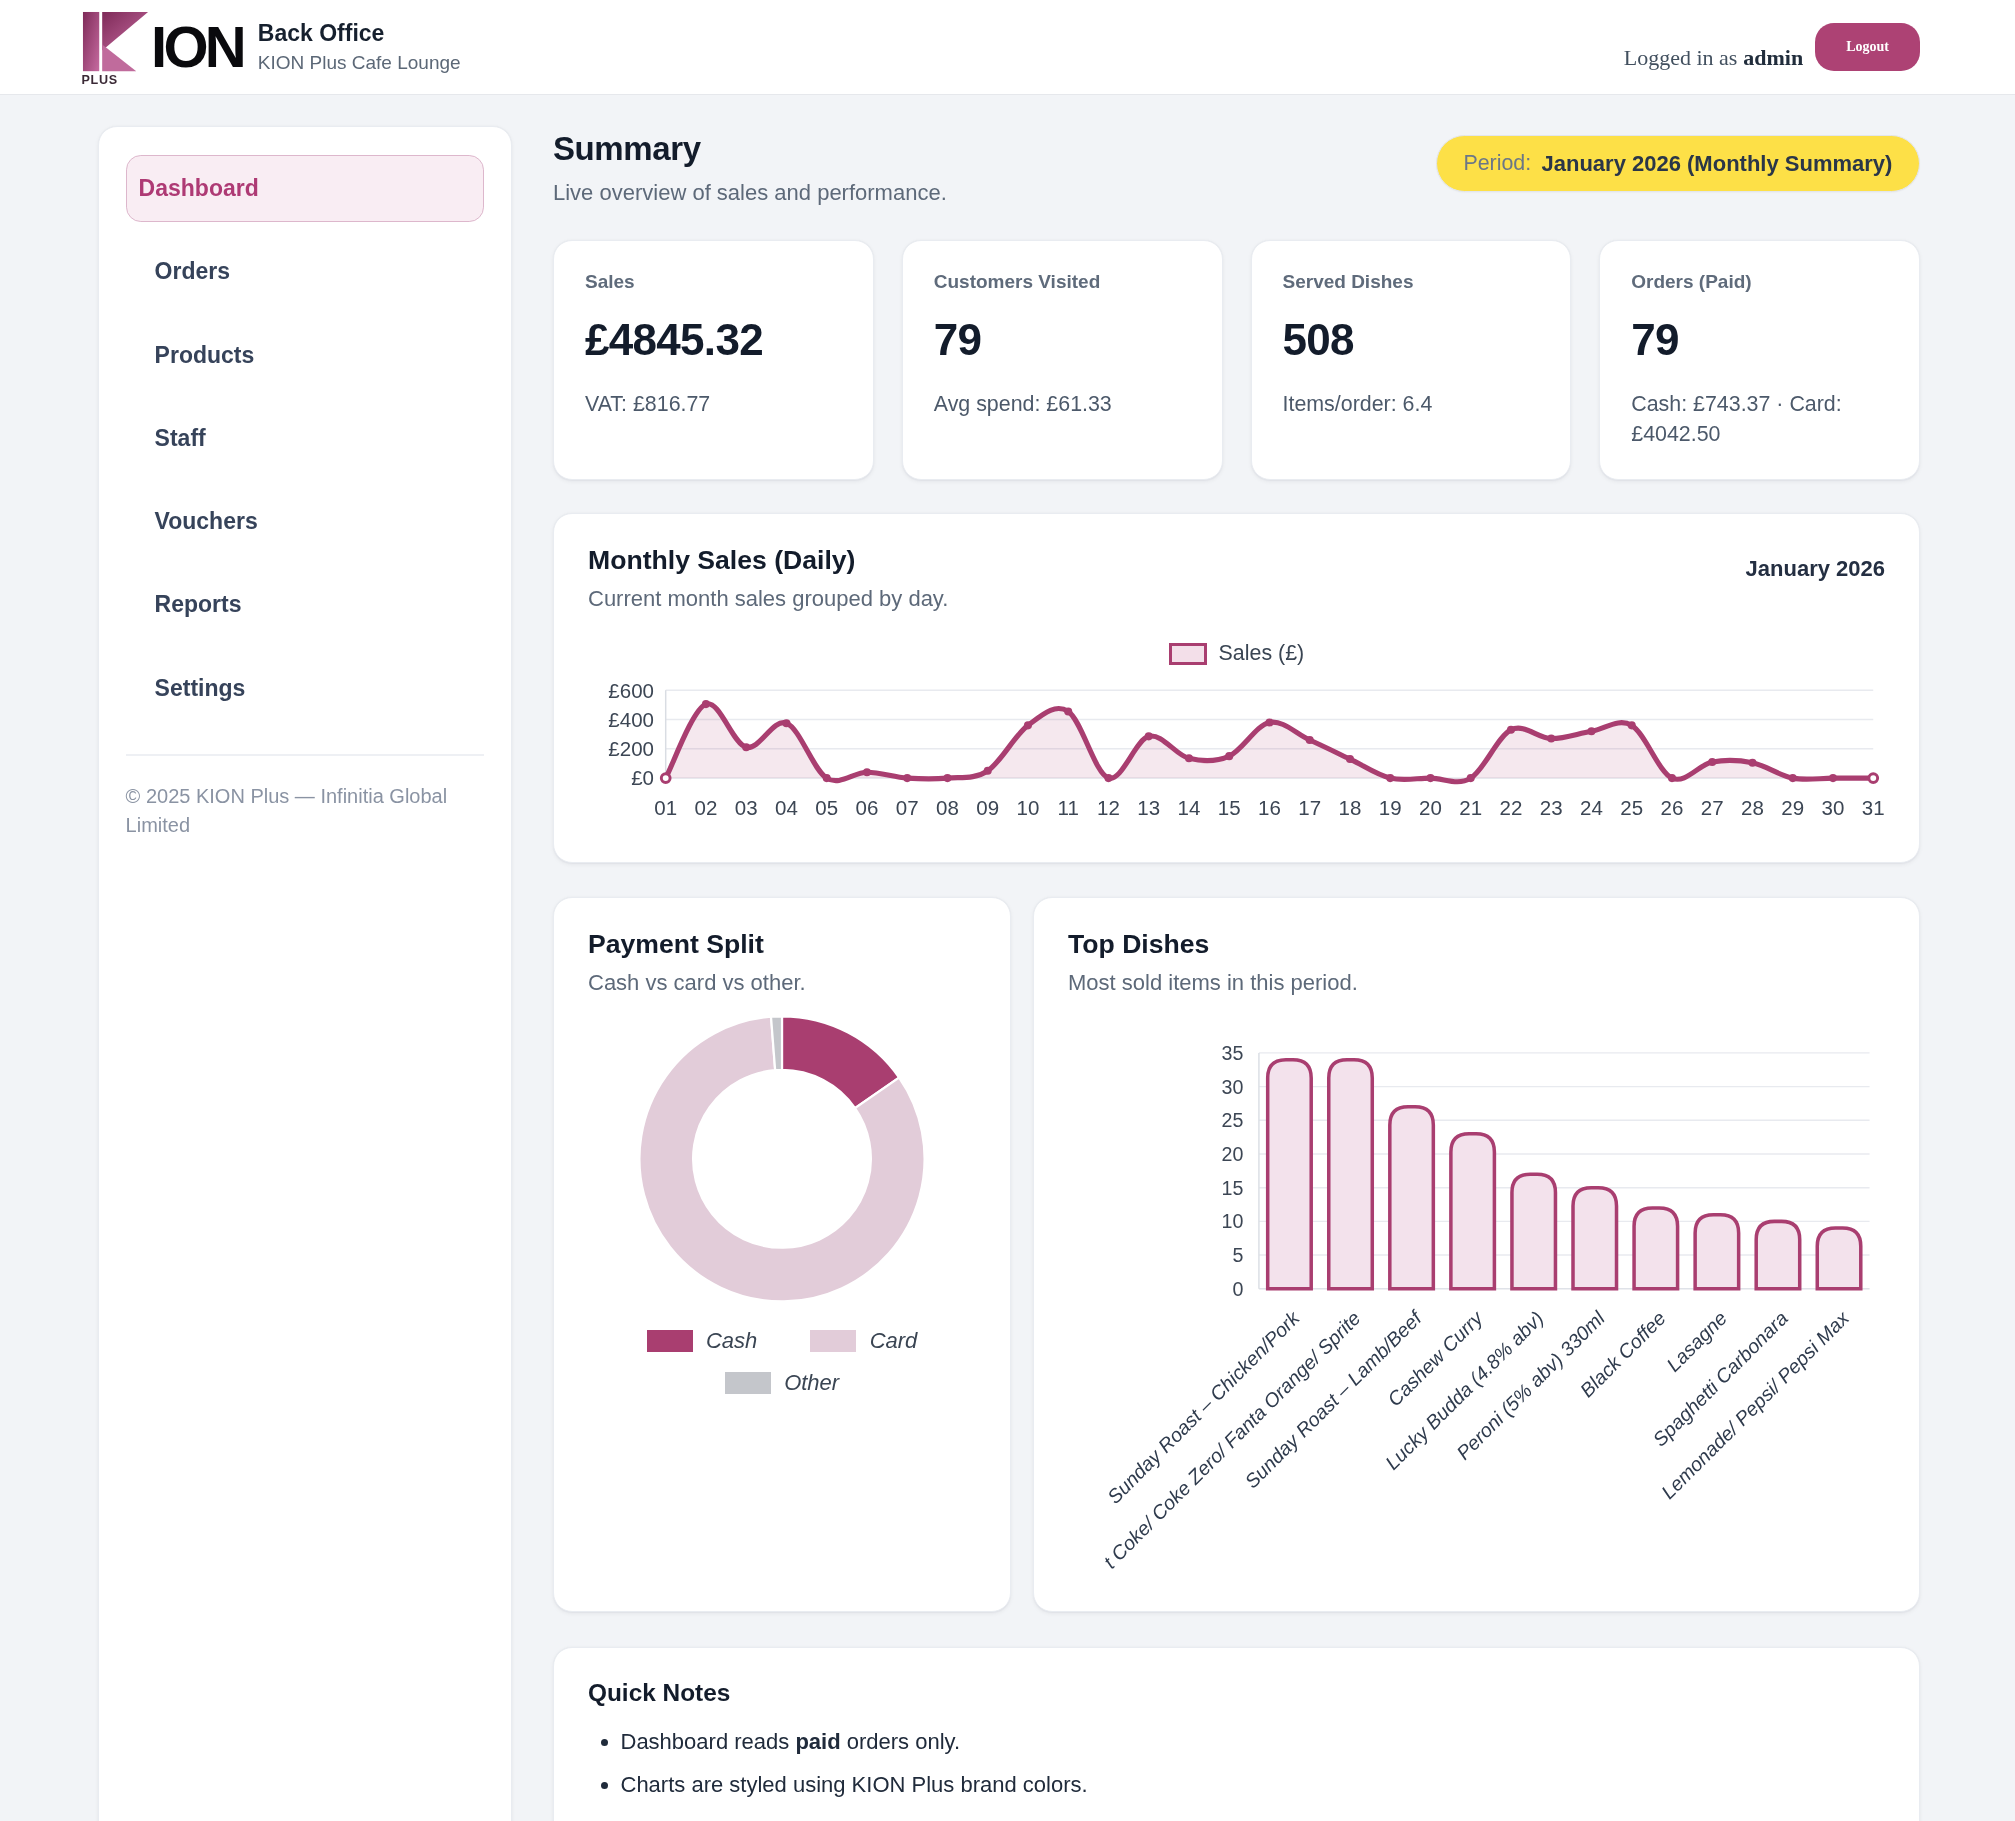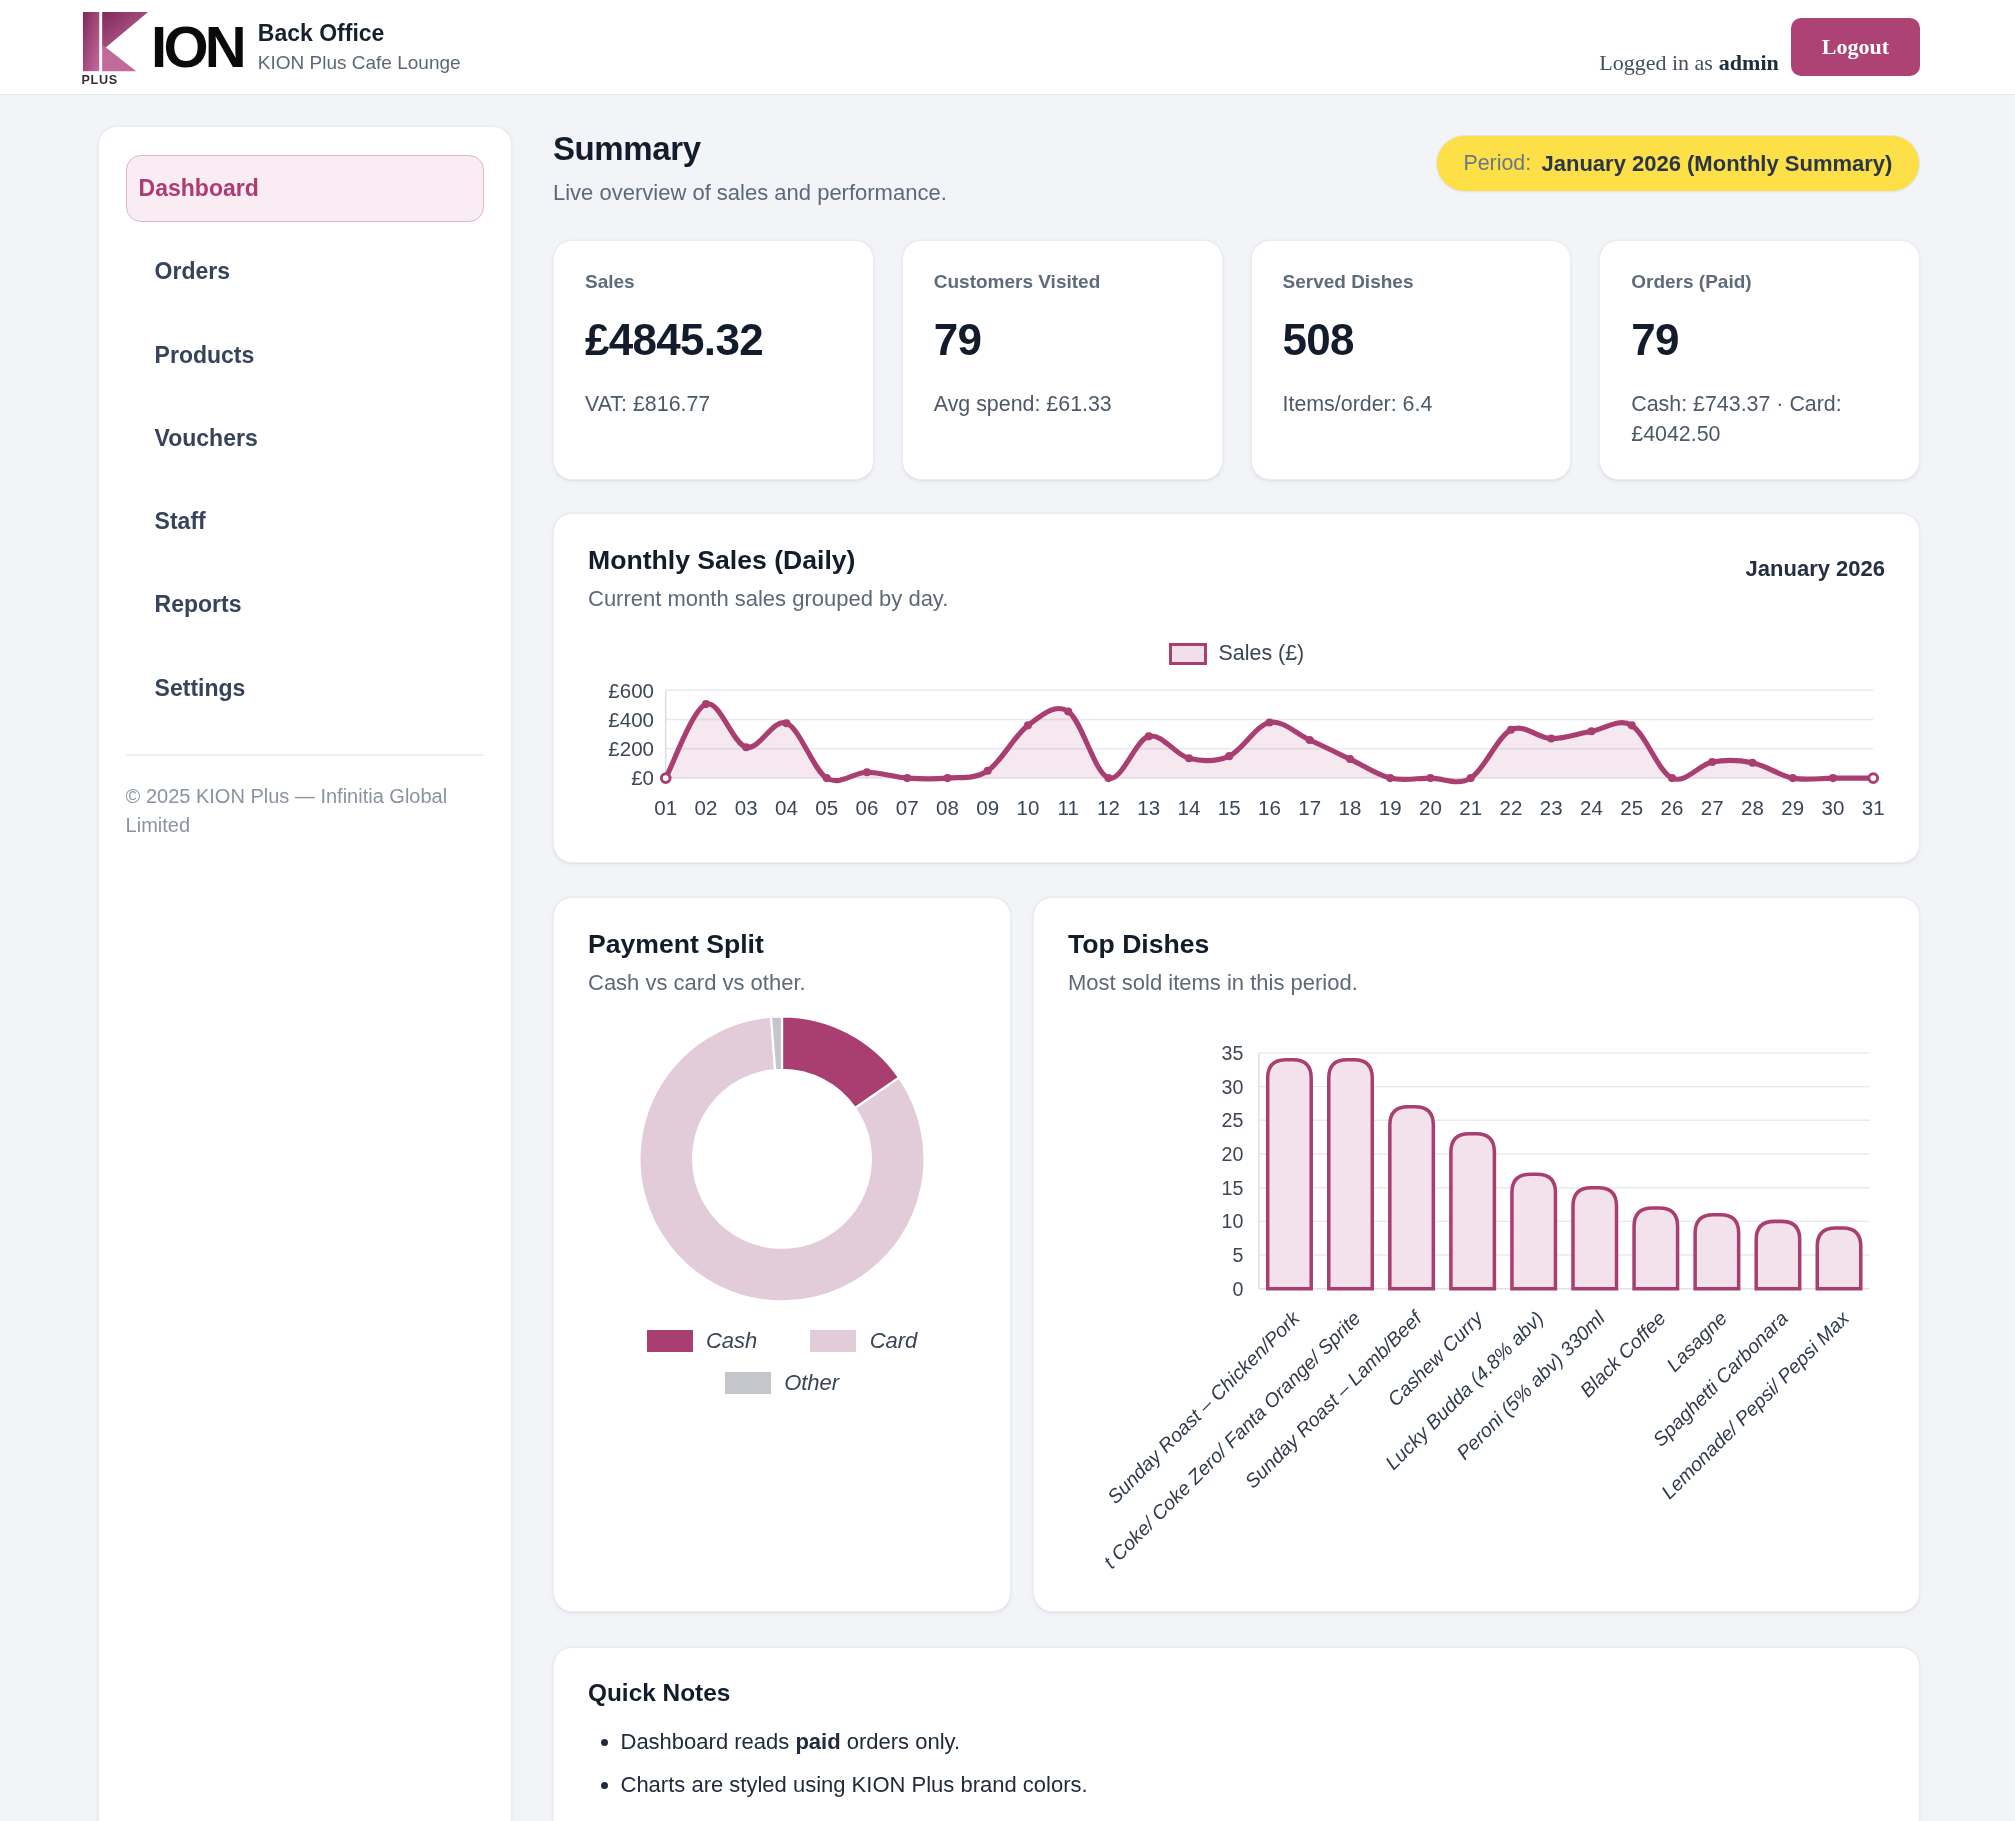--- a/index.html
+++ b/index.html
@@ -11,22 +11,22 @@
             display:flex; align-items:center; padding:0 95px 0 80px; }
   .brand { display:flex; align-items:center; }
   .logo-mark { width:74px; height:77px; display:block; }
   .logo-ion { font-size:58px; font-weight:800; letter-spacing:-3.7px; color:#0a0a0d; line-height:1; margin-left:-3px; }
   .brand-text { margin-left:14.8px; }
   .brand-title { font-size:23px; font-weight:800; color:#16202e; }
   .brand-sub { font-size:19px; color:#5c6877; margin-top:5.9px; }
   .top-right { margin-left:auto; display:flex; align-items:flex-end; gap:12px;font-family:Liberation Serif, serif; }
   .logged { font-size:22px; color:#42505f; }
   .logged b { color:#212d3c; font-weight:800; margin-left:5.9px; }
-  .logout-btn { background:#ad4274; color:#fff; font-family:inherit; font-size:22px; font-weight:700;
-                border:none; border-radius:10px; padding:16.3px 31px; cursor:pointer; }
+  .logout-btn { background:#ad4274; color:#fff; font-family:inherit; font-size:14px; font-weight:700;
+                border:none; border-radius:19px; padding:16.3px 31px; cursor:pointer; }
 
   
   .layout { display:flex; align-items:stretch; gap:41px; padding:31px 95px 34px 98px; }
 
   .card { background:#fff; border:0.7px solid #e9ecf1; border-radius:19px;
           box-shadow:0 0.7px 1.5px rgba(16,24,40,.04), 0 1.5px 4.4px rgba(16,24,40,.05); }
 
   
   .sidebar { width:414px; flex:0 0 414px; padding:28px 26.6px; display:flex; flex-direction:column; }
   .side-nav { display:flex; flex-direction:column; gap:16.3px; }
@@ -119,22 +119,22 @@
     <button class="logout-btn">Logout</button>
   </div>
 </header>
 
 <div class="layout">
   <aside class="card sidebar">
     <nav class="side-nav" id="side-nav">
         <div class="side-item active">Dashboard</div>
         <div class="side-item">Orders</div>
         <div class="side-item">Products</div>
+        <div class="side-item">Staff</div>
         <div class="side-item">Vouchers</div>
-        <div class="side-item">Staff</div>
         <div class="side-item">Reports</div>
         <div class="side-item">Settings</div>
       </nav>
     <div class="side-divider"></div>
     <div class="side-footer">© 2025 KION Plus — Infinitia Global Limited</div>
   </aside>
 
   <main class="main">
     <div class="page-head">
       <div>

